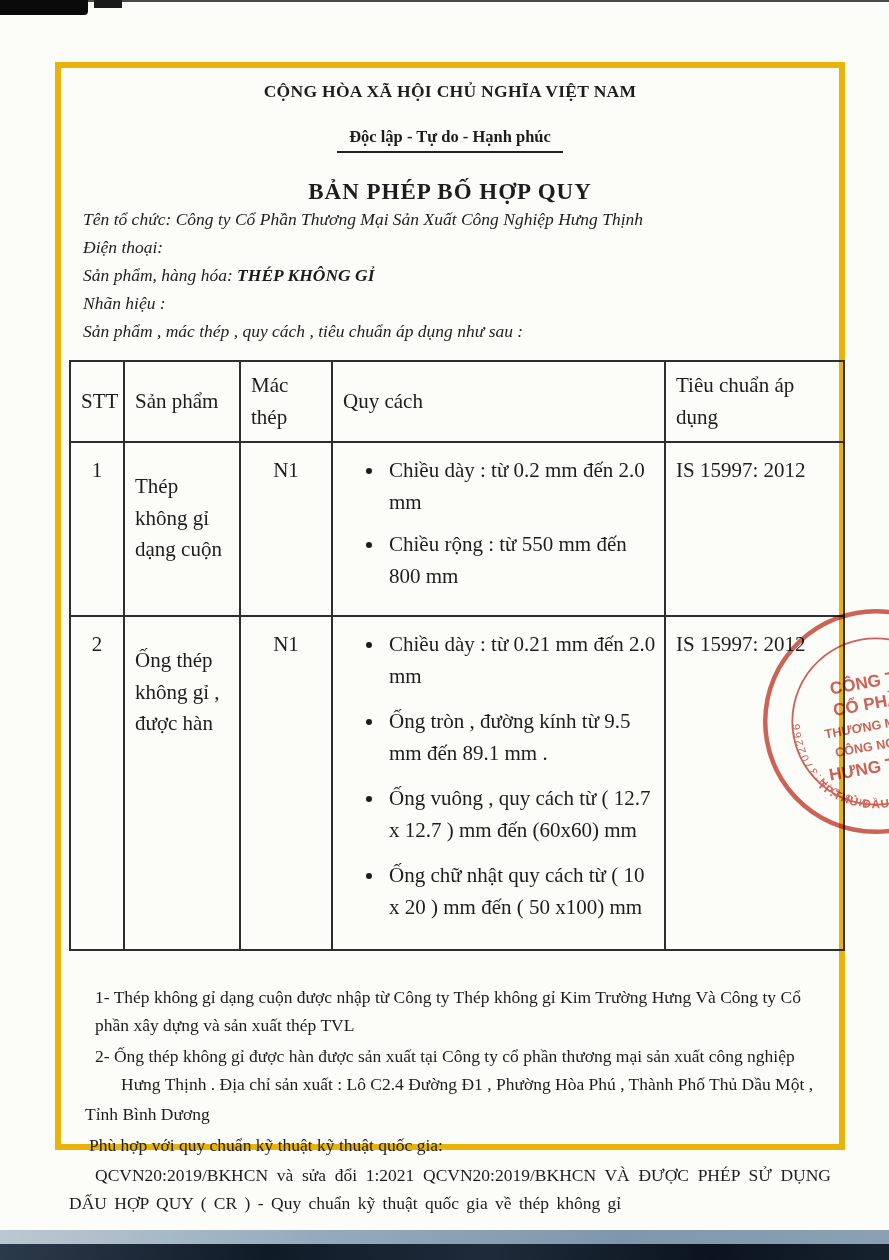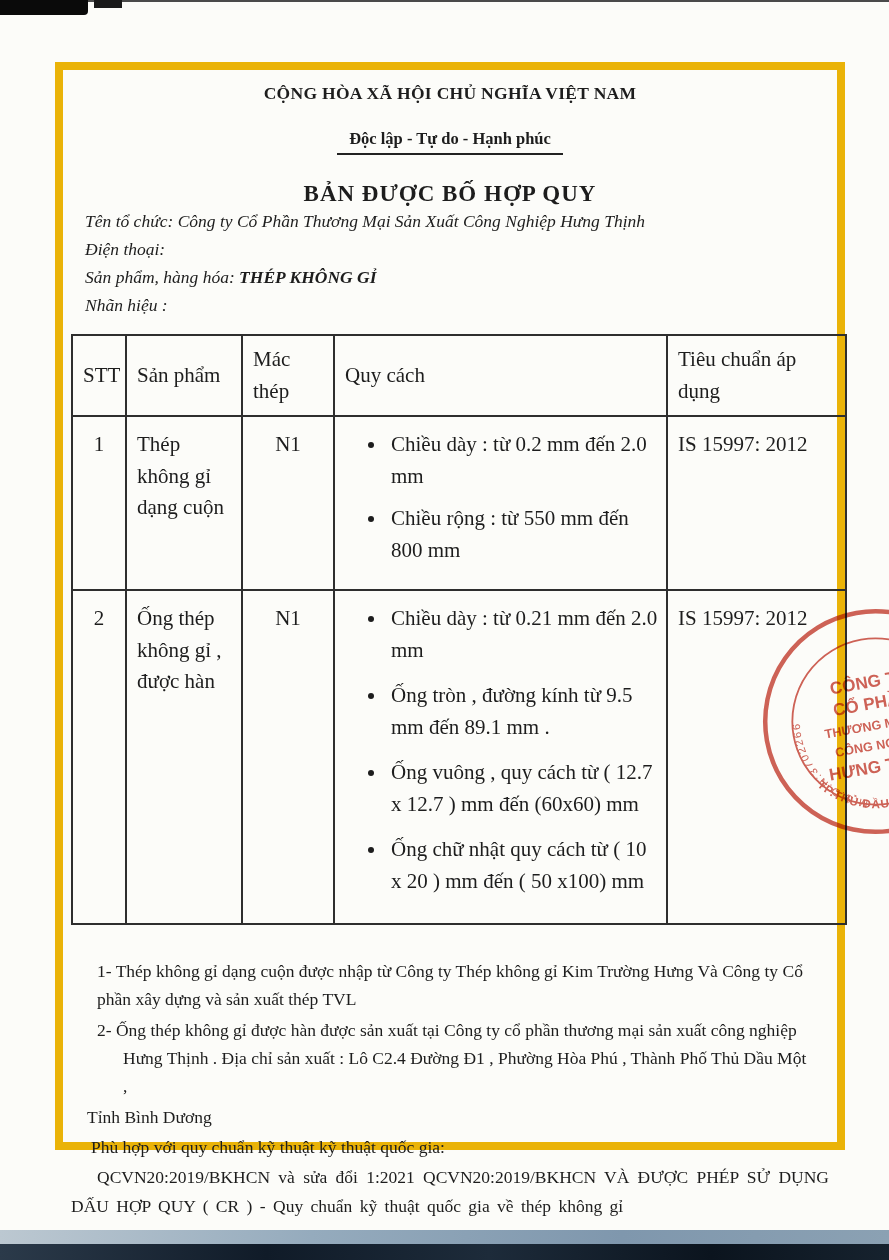--- a/index.html
+++ b/index.html
@@ -19,21 +19,21 @@
   .top-blob2  { position:absolute; top:0; left:94px; width:28px; height:8px; background:#1a1a1a; }
   .bottom-band  { position:absolute; left:0; top:1230px; width:889px; height:14px;
                   background:linear-gradient(90deg,#bcc8d1 0%,#95abbd 35%,#7f97ad 70%,#8ba1b3 100%); }
   .bottom-strip { position:absolute; left:0; top:1244px; width:889px; height:16px;
                   background:linear-gradient(90deg,#2b3a4a,#101b28 30%,#1d2b3a 55%,#0b141e 80%,#16222e); }
 
   
   .doc-border {
     position: absolute; left: 55px; top: 62px;
     width: 790px; height: 1088px;
-    border: 8px solid #eab308;
+    border: 6px solid #eab308;
     padding: 13px 6px 0;
   }
 
   .nat-title { text-align:center; font-weight:bold; font-size:17.5px; letter-spacing:.3px; }
   .motto     { text-align:center; font-weight:bold; font-size:16.5px; margin-top:5px; }
   .motto span{ display:inline-block; border-bottom:2px solid #222; padding:0 12px 4px;margin-top:20px; }
   .doc-title { text-align:center; font-weight:bold; font-size:23px; letter-spacing:1px; margin:26px 0 0; }
   .doc-number{ text-align:center; font-size:17.5px; margin-top:9px; }
 
   p.line { margin:0 16px; line-height:1.6; font-size:17.5px;font-style:italic; }
@@ -47,21 +47,21 @@
 
   table.products {
     border-collapse: collapse; table-layout: fixed;
     width: 774px; margin: 15px 0 0 2px;
     font-size: 21px;
   }
   .products th, .products td { border:2px solid #2e2e2e; line-height:1.5; }
   .products th { font-weight:normal; text-align:left; vertical-align:middle; padding:8px 10px; }
   .products th.c, .products td.stt { text-align:center; }
   .products td { vertical-align:top; padding:12px 8px; }
-  .products td.sp { padding:12px 10px;border-radius:22px; }
+  .products td.sp { padding:28px 10px;border-radius:22px; }
   .products td.mt { text-align:center; }
   .products td.tc { padding:12px 6px 12px 10px; }
   .row-head { height:40px; } .row-1 { height:96px; } .row-2 { height:238px; }
   ul.specs { margin:0; padding-left:44px; }
   ul.specs li { margin-bottom:11px; padding-left:4px; }
   .row-2 ul.specs li { margin-bottom:14px; }
 
   .note { font-size:17.5px; line-height:1.62; margin:0; }
   .note1 { margin:32px 22px 0 28px; }
   .note2 { margin:2px 18px 0 28px; padding-left:26px; text-indent:-26px; }
@@ -85,26 +85,27 @@
   <div class="top-blob"></div>
   <div class="top-blob2"></div>
 
   <div class="doc-border">
 
     <div class="nat-title">CỘNG HÒA XÃ HỘI CHỦ NGHĨA VIỆT NAM</div>
     <div class="motto">
       <span>Độc lập - Tự do - Hạnh phúc</span>
     </div>
 
-    <div class="doc-title">BẢN ĐƯỢC BỐ HỢP QUY</div>
+    <div class="doc-title">BẢN PHÉP BỐ HỢP QUY</div>
 
     <p class="line org">Tên tổ chức: Công ty Cổ Phần Thương Mại Sản Xuất Công Nghiệp Hưng Thịnh</p>
     <p class="line phone">Điện thoại:</p>
     <p class="line product"><span>Sản phẩm, hàng hóa: </span><strong>THÉP KHÔNG GỈ</strong></p>
     <p class="line brand">Nhãn hiệu :</p>
+    <p class="line intro">Sản phẩm , mác thép , quy cách , tiêu chuẩn áp dụng như sau :</p>
 
     <table class="products">
       <colgroup>
         <col style="width:54px">
           <col style="width:116px">
           <col style="width:92px">
           <col style="width:333px">
           <col style="width:179px">
       </colgroup>
       <thead>

